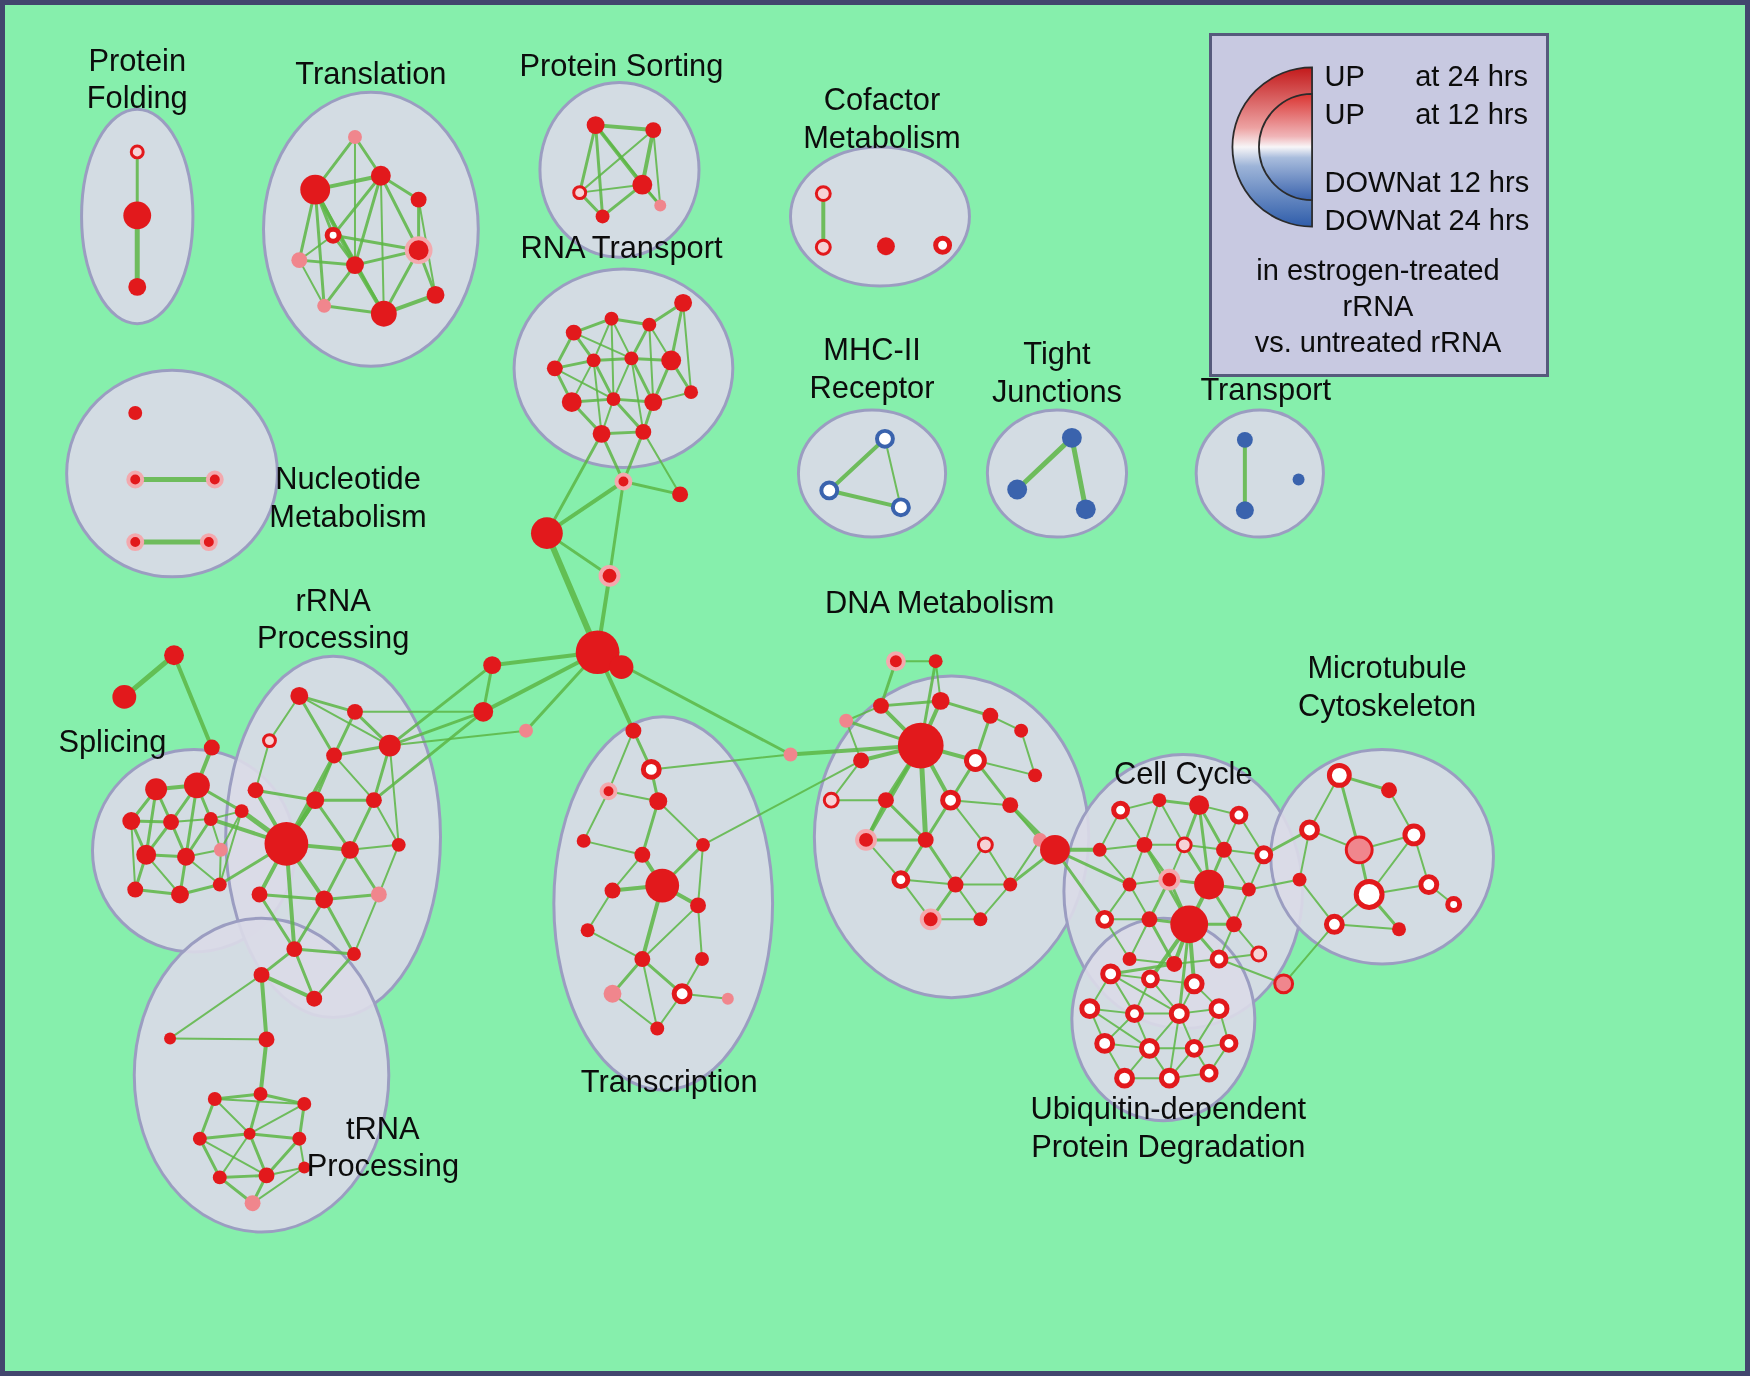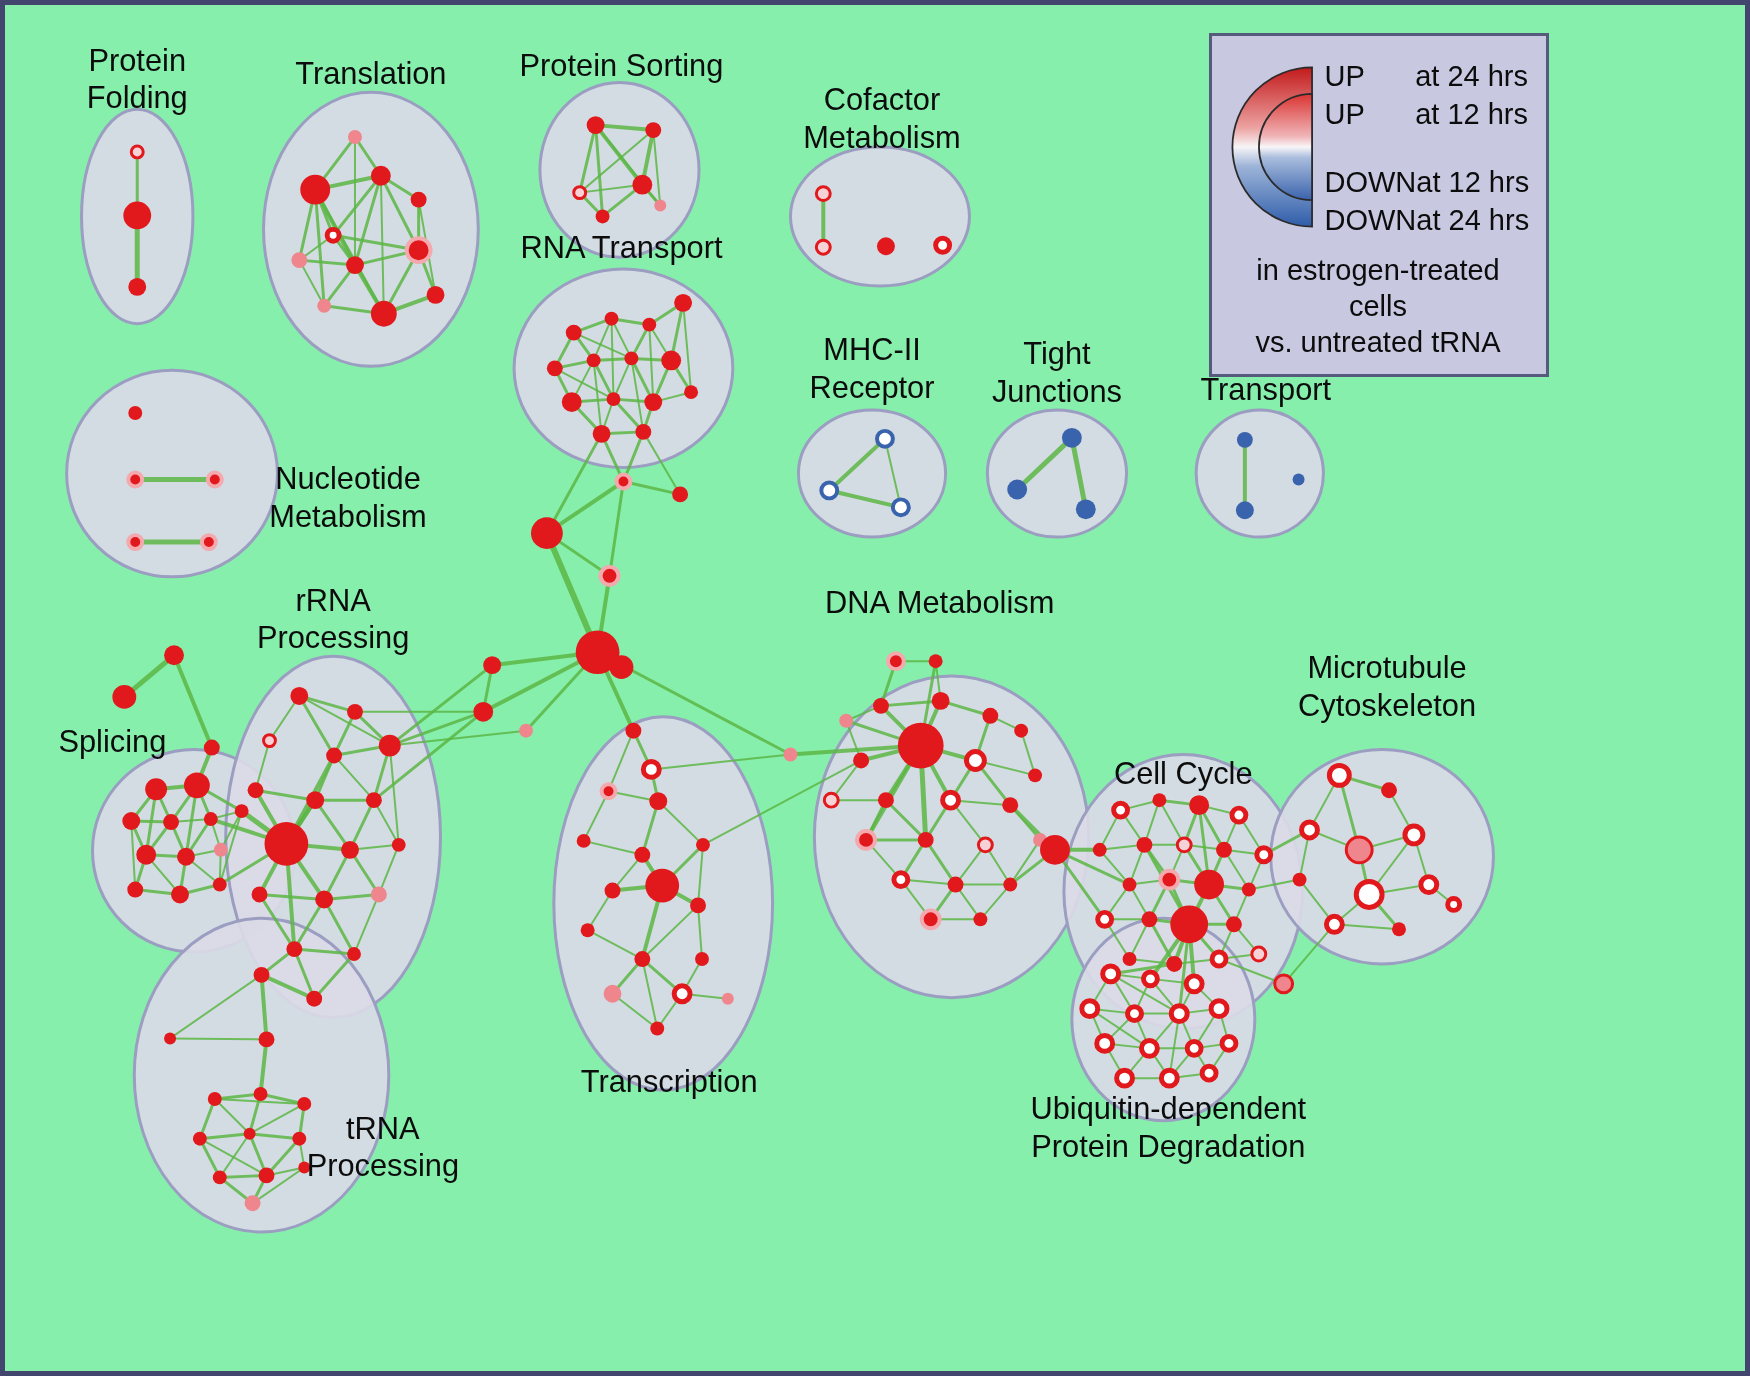--- a/index.html
+++ b/index.html
@@ -699,18 +699,18 @@
           <span class="dir">DOWN</span>
           <span>at 12 hrs</span>
         </div>
         <div class="legend-row" style="top:152px">
           <span class="dir">DOWN</span>
           <span>at 24 hrs</span>
         </div>
       </div>
     </div>
     <div class="legend-notes">
-      <div>in estrogen-treated cells</div>
-      <div>vs. untreated tRNA</div>
+      <div>in estrogen-treated rRNA</div>
+      <div>vs. untreated rRNA</div>
     </div>
   </div>
 
 </div>
 
 </body></html>

